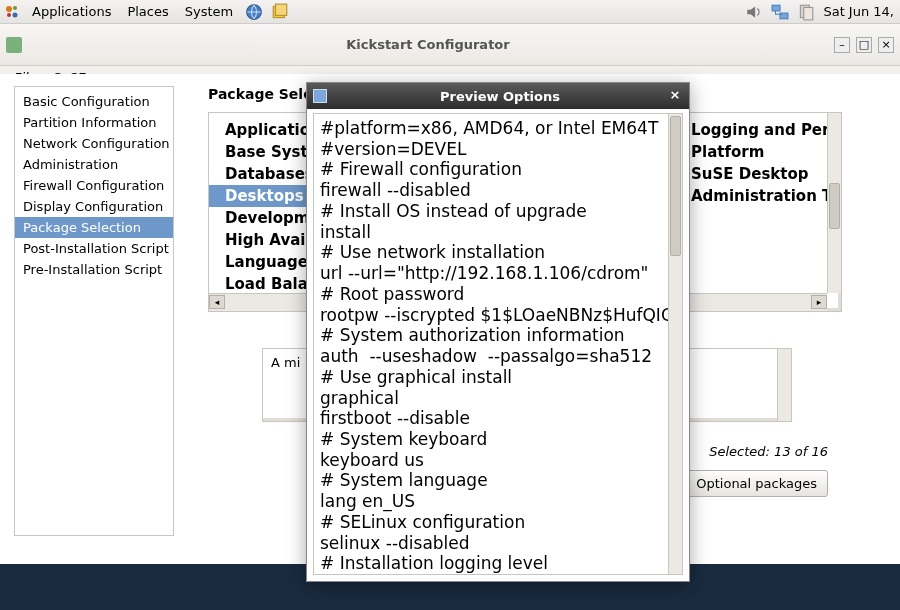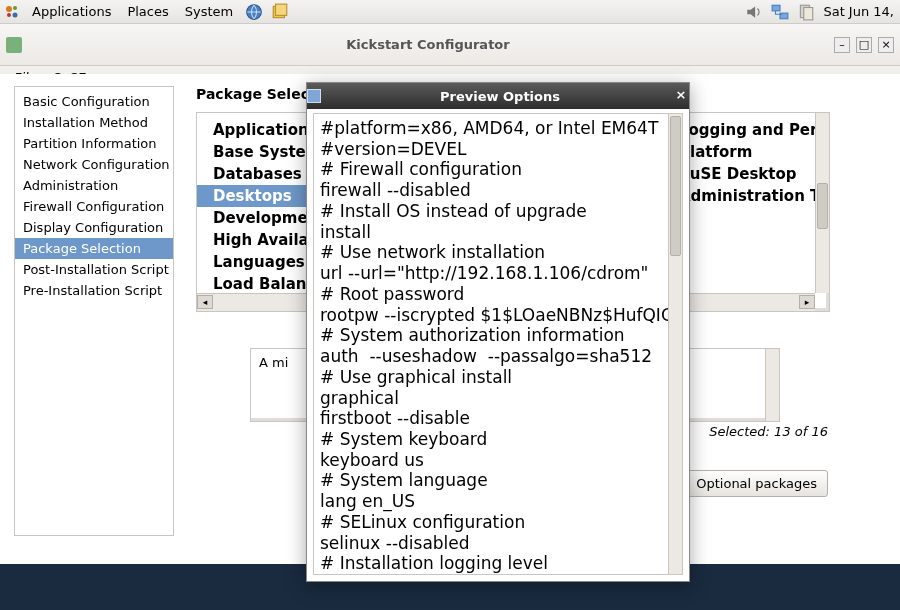--- a/index.html
+++ b/index.html
@@ -17,21 +17,21 @@
 .win-title { height: 42px; background: linear-gradient(#f7f6f4,#ece9e5); border-bottom: 1px solid #d0cdc8; display: flex; align-items: center; padding: 0 6px; }
 .win-title .wt-icon { width: 16px; height: 16px; background:#7ab07a; border-radius:2px; margin-right:6px; }
 .win-title .wt-text { flex:1; text-align:center; font-weight:bold; color:#555; }
 .win-title .wt-btn { width:16px; height:16px; margin-left:6px; cursor:pointer; display:inline-flex; align-items:center; justify-content:center; border:1px solid #aaa; background:#eee; font-size:11px; line-height:1; }
 
 
 .menubar { height: 24px; display:flex; align-items:center; padding: 0 6px; border-bottom:1px solid #e0ddd8; background:#f2f0ed;font-style:italic; }
 .menubar span { padding:3px 8px; cursor:pointer; }
 
 
-.main { position:absolute; top:74px; left:0; right:0; bottom:0; display:flex; padding:12px 14px; gap:22px; background:#fff;}
+.main { position:absolute; top:74px; left:0; right:0; bottom:0; display:flex; padding:12px 14px; gap:34px; background:#fff;}
 .sidebar { width:160px; border:1px solid #c9c6c1; background:#fff; padding:4px 0; height:450px; }
 .sidebar .sb-item { padding:3px 8px; cursor:pointer; white-space:nowrap; }
 .sidebar .sb-item.selected { background:#6e98c9; color:#fff; }
 
 .content { flex:1; position:relative; }
 .content h2 { font-size:14px; font-weight:bold; margin-bottom:6px; }
 
 
 .cat-wrap { position:absolute; top:26px; left:0; right:0; }
 .cat-box { border:1px solid #c9c6c1; background:#fff; width:634px; height:200px; position:relative; overflow:hidden; box-shadow: inset -3px -3px 0 #e0ddd8; }
@@ -42,29 +42,29 @@
 .cat-scrollbar-v { position:absolute; right:0; top:0; bottom:18px; width:14px; background:#ece9e5; border-left:1px solid #c9c6c1;}
 .cat-scrollbar-v .thumb { position:absolute; top:70px; left:1px; right:1px; height:46px; background:#cfcbc5; border:1px solid #b4b0a9; border-radius:2px;}
 .cat-scrollbar-h { position:absolute; left:0; right:14px; bottom:0; height:18px; background:#ece9e5; border-top:1px solid #c9c6c1; }
 .cat-scrollbar-h .leftbtn,.cat-scrollbar-h .rightbtn{position:absolute;top:1px;width:16px;height:14px;background:#dedad3;border:1px solid #b4b0a9;display:flex;align-items:center;justify-content:center;font-size:9px;}
 .cat-scrollbar-h .leftbtn{left:0}.cat-scrollbar-h .rightbtn{right:0}
 
 
 .desc-box { position:absolute; top:262px; left:54px; width:530px; height:74px; border:1px solid #c9c6c1; background:#fff; padding:6px 8px; box-shadow: inset -3px -3px 0 #e0ddd8; overflow:hidden;}
 .desc-box .dv{position:absolute;right:0;top:0;bottom:0;width:14px;background:#ece9e5;border-left:1px solid #c9c6c1;}
 
-.selcount { position:absolute; top:338px; right:58px; font-style:italic; }
+.selcount { position:absolute; top:358px; right:58px; font-style:italic; }
 .optpack-btn { position:absolute; top:384px; right:58px; padding:5px 10px; background:linear-gradient(#fefefe,#e7e4df); border:1px solid #b4b0a9; border-radius:3px; cursor:pointer; }
 
 
 .desk-band { position:absolute; left:0; right:0; bottom:0; height:46px; background:#1a2a3f; }
 
 
 .modal { position:absolute; top:82px; left:306px; width:384px; height:500px; background:#fff; border:1px solid #888; box-shadow:0 4px 18px rgba(0,0,0,.35); display:flex; flex-direction:column; overflow:hidden;}
-.modal-titlebar { height:26px; background:linear-gradient(#5a5a5a,#2d2d2d); color:#fff; display:flex; align-items:center; padding:0 0; }
+.modal-titlebar { height:26px; background:linear-gradient(#5a5a5a,#2d2d2d); color:#fff; display:flex; align-items:center; padding:0 6px; }
 .modal-titlebar .mt-ic{width:14px;height:14px;background:#7fa6d9;border:1px solid #cde;margin-right:6px;}
 .modal-titlebar .mt-txt{flex:1;text-align:center;font-weight:bold;}
 .modal-titlebar .mt-close{width:16px;height:16px;cursor:pointer;color:#fff;text-align:center;line-height:14px;font-weight:bold;}
 .modal-msg { text-align:center; padding:4px 8px 2px; }
 .modal-body { flex:1; margin:4px 6px 6px; border:1px solid #c9c6c1; background:#fff; overflow:hidden; position:relative; }
 .modal-body pre { font-family:inherit; font-size:17px; padding:4px 6px; white-space:pre; line-height:1.22; }
 .modal-body .mv { position:absolute; right:0; top:0; bottom:0; width:14px; background:#ece9e5; border-left:1px solid #c9c6c1;}
 .modal-body .mv .mthumb{position:absolute;top:2px;left:1px;right:1px;height:140px;background:#cfcbc5;border:1px solid #b4b0a9;border-radius:2px;}
 svg { display:block; }
 </style>
@@ -127,21 +127,20 @@
 </div>
 
 <div class="menubar">
   <span>File</span>
   <span>SuSE</span>
 </div>
 
 <div class="main">
   <div class="sidebar" id="sidebar">
       <div class="sb-item">Basic Configuration</div>
-      <div class="sb-item">Installation Method</div>
       <div class="sb-item">Partition Information</div>
       <div class="sb-item">Network Configuration</div>
       <div class="sb-item">Administration</div>
       <div class="sb-item">Firewall Configuration</div>
       <div class="sb-item">Display Configuration</div>
       <div class="sb-item selected">Package Selection</div>
       <div class="sb-item">Post-Installation Script</div>
       <div class="sb-item">Pre-Installation Script</div>
     </div>
   <div class="content">

